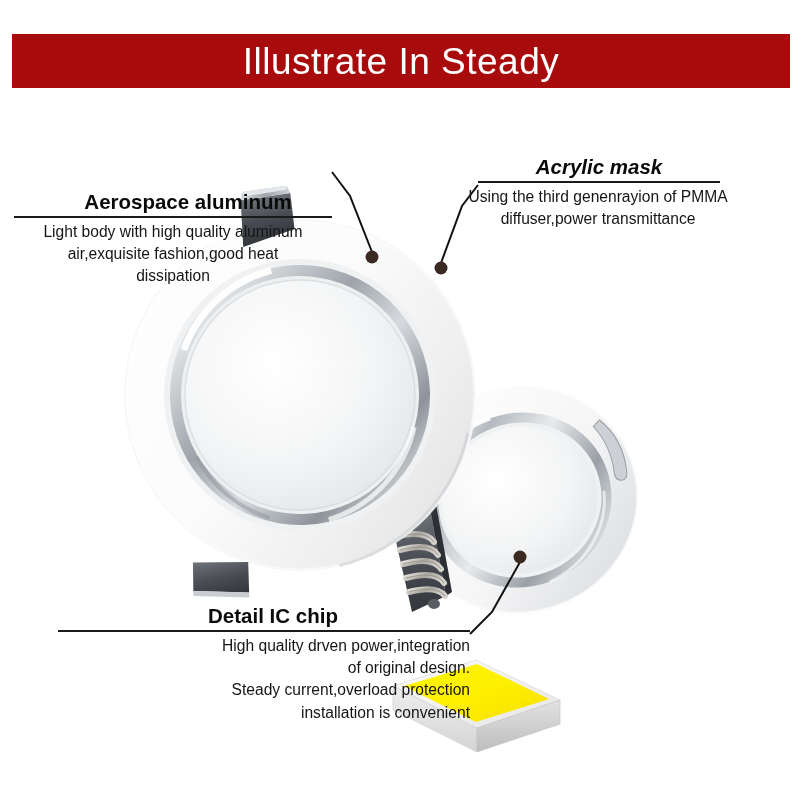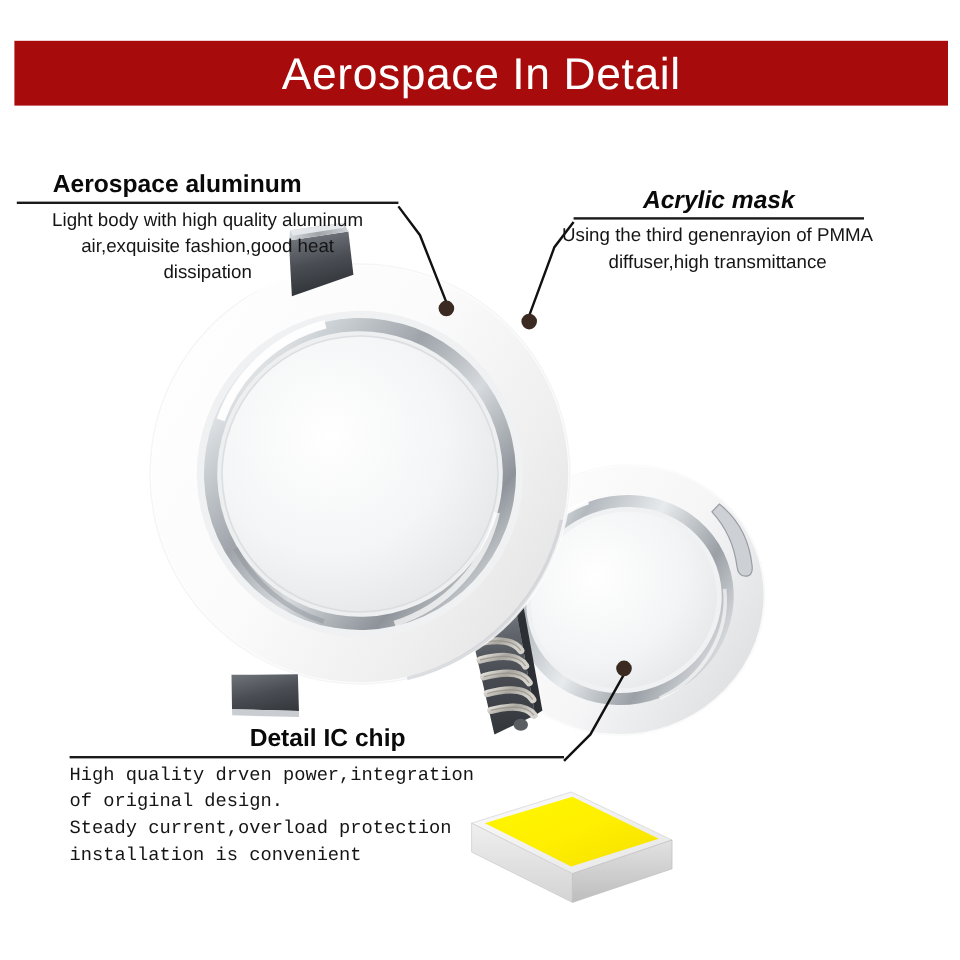--- a/index.html
+++ b/index.html
@@ -44,35 +44,35 @@
   .callout .c-body{
     font-size:15.6px;
     line-height:1.42;
     color:#151515;
     margin-top:3px;
     white-space:pre-line;
   }
 
   
   #callout-aerospace{left:14px;top:142px;width:318px;}
-  #callout-aerospace .c-title{text-align:left;padding-left:30px;}
+  #callout-aerospace .c-title{text-align:center;padding-left:30px;margin-top:48px;}
   #callout-aerospace .c-rule{width:318px;}
   #callout-aerospace .c-body{text-align:center;}
 
   
   #callout-acrylic{left:478px;top:155px;width:242px;}
   #callout-acrylic .c-title{text-align:center;font-style:italic;}
   #callout-acrylic .c-rule{width:242px;}
   #callout-acrylic .c-body{text-align:center;width:312px;margin-left:-36px;}
 
   
   #callout-smartic{left:58px;top:604px;width:412px;}
   #callout-smartic .c-title{text-align:center;padding-left:18px;}
   #callout-smartic .c-rule{width:412px;}
-  #callout-smartic .c-body{text-align:left;font-family:Liberation Mono, monospace;}
+  #callout-smartic .c-body{text-align:right;}
 
   
   #art{position:absolute;left:0;top:0;width:800px;height:800px;}
   #leaders{position:absolute;left:0;top:0;width:800px;height:800px;pointer-events:none;}
 </style>
 </head>
 <body>
 
 <div id="stage">
 
@@ -261,36 +261,36 @@
     <circle cx="372" cy="257" r="6.5" fill="#3a2a22"></circle>
 
     <path d="M 478 185 L 462 206 L 441 263" fill="none" stroke="#111111" stroke-width="2"></path>
     <circle cx="441" cy="268" r="6.5" fill="#3a2a22"></circle>
 
     <path d="M 470 634 L 492 612 L 520 562" fill="none" stroke="#111111" stroke-width="2"></path>
     <circle cx="520" cy="557" r="6.5" fill="#3a2a22"></circle>
   </svg>
 
   <div class="banner">
-    <div class="banner-title">Aerospace In Detail</div>
+    <div class="banner-title">Illustrate In Steady</div>
   </div>
 
   <div class="callout" id="callout-aerospace">
     <div class="c-title">Aerospace aluminum</div>
     <div class="c-rule"></div>
     <div class="c-body">Light body with high quality aluminum
 air,exquisite fashion,good heat
 dissipation</div>
   </div>
 
   <div class="callout" id="callout-acrylic">
     <div class="c-title">Acrylic mask</div>
     <div class="c-rule"></div>
     <div class="c-body">Using the third genenrayion of PMMA
-diffuser,high transmittance</div>
+diffuser,power transmittance</div>
   </div>
 
   <div class="callout" id="callout-smartic">
     <div class="c-title">Detail IC chip</div>
     <div class="c-rule"></div>
     <div class="c-body">High quality drven power,integration
 of original design.
 Steady current,overload protection
 installation is convenient</div>
   </div>

